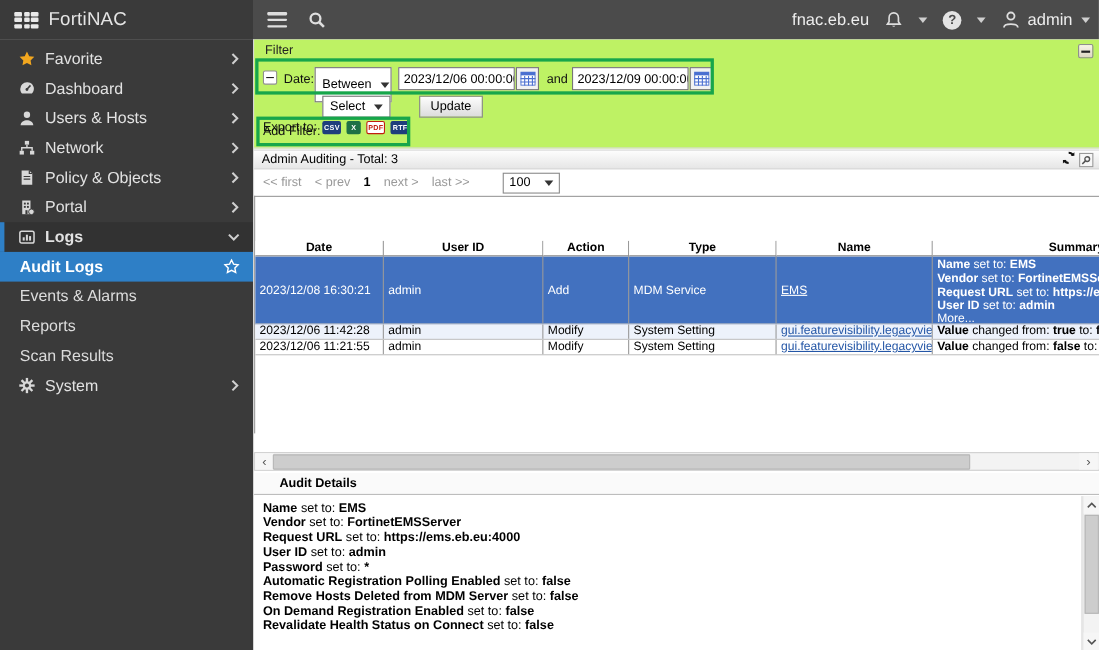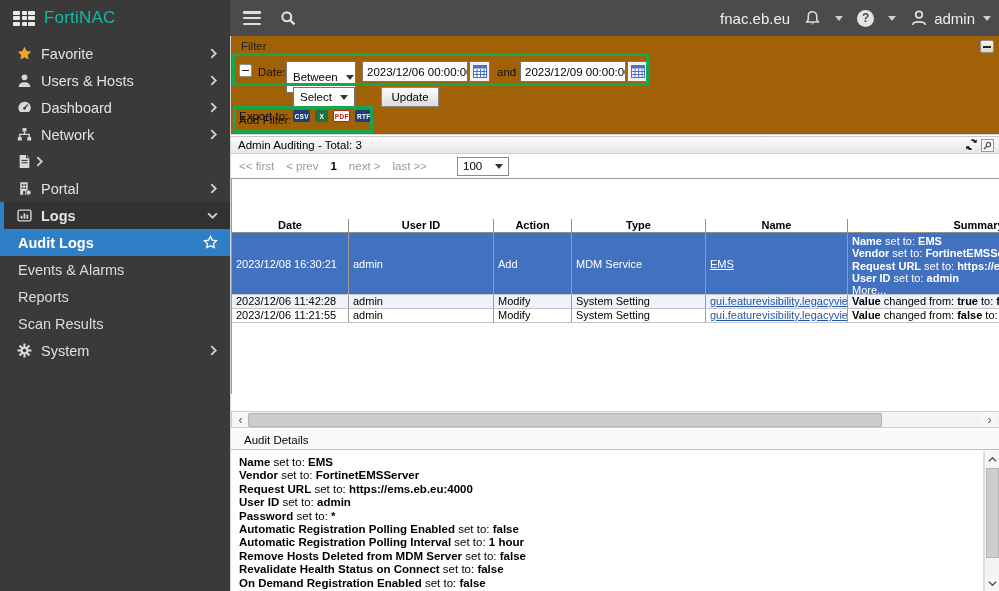--- a/index.html
+++ b/index.html
@@ -4,21 +4,21 @@
 <style>
   * { margin:0; padding:0; box-sizing:border-box; }
   html,body { width:999px; height:591px; overflow:hidden; font-family:"Liberation Sans", sans-serif; background:#fff; }
   #stage { position:relative; width:999px; height:591px; background:#fff; }
 
   
   #topbar { position:absolute; left:0; top:0; width:999px; height:36px; background:#4b4b4b; }
   #brand { position:absolute; left:0; top:0; width:230px; height:36px; background:#3a3a3a; display:flex; align-items:center; gap:9px; padding-left:13px; }
   #brand .logo { display:grid; grid-template-columns:7px 5px 7px; grid-template-rows:4px 4px 4px; gap:1.5px; }
   #brand .logo i { background:#e9e9e9; border-radius:1px; }
-  #brand .name { color:#14b8a6; font-size:17px; letter-spacing:.2px; }
+  #brand .name { color:#e5e5e5; font-size:17px; letter-spacing:.2px; }
   .tb-ico { color:#dedede; display:inline-flex; align-items:center; }
   #hamburger { position:absolute; left:243px; top:11px; width:18px; height:14px; display:flex; flex-direction:column; justify-content:space-between; cursor:pointer; }
   #hamburger i { height:2.5px; background:#dedede; border-radius:1px; }
   #searchbtn { position:absolute; left:280px; top:10px; }
   #topright { position:absolute; right:8px; top:0; height:36px; display:flex; align-items:center; gap:14px; color:#eee; font-size:15px; }
   .caret { width:0; height:0; border-left:4px solid transparent; border-right:4px solid transparent; border-top:5px solid #cfcfcf; display:inline-block; }
   .helpcirc { width:17px; height:17px; border-radius:50%; background:#e4e4e4; color:#4b4b4b; font-weight:bold; font-size:12px; display:flex; align-items:center; justify-content:center; }
 
   
   #sidebar { position:absolute; left:0; top:36px; width:230px; height:555px; background:#3a3a3a; padding-top:4px; }
@@ -28,21 +28,21 @@
   .side-item .chev { color:#cfcfcf; display:flex; }
   .side-item.active { background:#323232; border-left:4px solid #2e7fc6; font-weight:bold; }
   .side-item.active .ico { margin-left:9px; }
   .side-item.sub { padding-left:18px; font-size:14.5px; color:#dcdcdc; }
   .side-item.sub.selected { background:#2e7fc6; color:#ffffff; font-weight:bold; }
 
   
   #content { position:absolute; left:230px; top:36px; width:769px; height:555px; background:#fff; border-left:1px solid #d5d5d5; font-size:11px; color:#000; }
 
   
-  #filter-panel { position:absolute; left:0; top:0; width:769px; height:99px; background:#a16207; border-bottom:1px solid #d9d9d9; }
+  #filter-panel { position:absolute; left:0; top:0; width:769px; height:99px; background:#bef264; border-bottom:1px solid #d9d9d9; }
   #filter-title { position:absolute; left:10px; top:4px; font-size:11.5px; color:#222; }
   .mini-btn { position:absolute; width:14px; height:13px; background:linear-gradient(#f7f4e8,#ddd8c2); border:1px solid #8f8f8f; border-radius:2px; display:flex; align-items:center; justify-content:center; cursor:pointer; }
   .mini-btn i { width:8px; height:2px; background:#222; }
   #filter-collapse { right:6px; top:4px; }
   #date-minus { left:8px; top:28px; width:13px; background:#fff; }
   #date-minus i { width:7px; height:1.5px; }
   .flabel { position:absolute; font-size:11.5px; color:#111; }
   .fselect { position:absolute; height:32px; border:1px solid #767676; background:#fff; font-size:11.5px; display:flex; align-items:center; justify-content:space-between; padding:0 6px; cursor:pointer; }
   .fselect .sc { width:0; height:0; border-left:4px solid transparent; border-right:4px solid transparent; border-top:5px solid #333; margin-left:8px; }
   .finput { position:absolute; height:21px; border:1px solid #767676; background:#fff; font-size:11.5px; padding:0 4px; display:flex; align-items:center; white-space:nowrap; overflow:hidden; }
@@ -71,21 +71,21 @@
   .trow .cell a { color:#2456a6; text-decoration:underline; cursor:pointer; }
   .trow.sel .cell a { color:#fff; }
   .sumline { line-height:12.3px; height:12.3px; overflow:hidden; white-space:nowrap; }
   #hscroll { position:absolute; left:0; top:274px; width:769px; height:17px; background:#f3f3f3; border:1px solid #cfcfcf; display:flex; align-items:center; }
   .sarrow { width:17px; height:15px; display:flex; align-items:center; justify-content:center; color:#555; font-size:12px; cursor:pointer; background:#f6f6f6; }
   #hthumb { position:absolute; left:16px; top:1px; width:634px; height:14px; background:#cdcdcd; border:1px solid #b5b5b5; border-radius:1px; cursor:grab; }
 
   
   #details-panel { position:absolute; left:0; top:394px; width:769px; height:161px; }
   #details-titlebar { position:absolute; left:0; top:0; width:769px; height:20px; background:#fafafa; border-bottom:1px solid #bdbdbd; display:flex; align-items:center; }
-  #details-title { margin-left:13px; font-size:11.5px; }
+  #details-title { margin-left:23px; font-size:11.5px;font-weight:bold; }
   #details-body { position:absolute; left:0; top:21px; width:753px; height:140px; background:#fff; padding:5px 0 0 8px; overflow:hidden; border-right:1px solid #ddd; }
   .dline { font-size:11.5px; line-height:13.4px; white-space:nowrap; }
   #vscroll { position:absolute; right:0; top:21px; width:16px; height:140px; background:#f3f3f3; border-left:1px solid #ddd; }
   #vscroll .sarrow { width:15px; height:16px; font-size:10px; }
   #vthumb { position:absolute; left:1px; top:17px; width:13px; height:90px; background:#cdcdcd; border:1px solid #b5b5b5; cursor:grab; }
   #vscroll .down { position:absolute; bottom:0; }
 
   b { font-weight:bold; }
 </style>
 </head>
@@ -151,40 +151,40 @@
         <span class="lbl">Favorite</span>
         <span class="chev">
           <svg width="9" height="11" viewBox="0 0 8 10">
             <polyline points="2,1 6,5 2,9" fill="none" stroke="#cfcfcf" stroke-width="1.7"></polyline>
           </svg>
         </span>
       </div>
       <div class="side-item">
         <span class="ico">
           <svg width="15" height="15" viewBox="0 0 14 14">
-            <circle cx="7" cy="4" r="2.7" fill="#d8d8d8"></circle>
-            <path d="M1.6 13c0-3.1 3-4.4 5.4-4.4s5.4 1.3 5.4 4.4z" fill="#d8d8d8"></path>
-          </svg>
-        </span>
-        <span class="lbl">Users &amp; Hosts</span>
-        <span class="chev">
-          <svg width="9" height="11" viewBox="0 0 8 10">
-            <polyline points="2,1 6,5 2,9" fill="none" stroke="#cfcfcf" stroke-width="1.7"></polyline>
-          </svg>
-        </span>
-      </div>
-      <div class="side-item">
-        <span class="ico">
-          <svg width="15" height="15" viewBox="0 0 14 14">
             <path d="M7 1.6A5.7 5.7 0 0 0 1.3 7.3c0 1.5.6 2.9 1.5 3.9h8.4a5.7 5.7 0 0 0-1.6-9.2A5.6 5.6 0 0 0 7 1.6z" fill="#d8d8d8"></path>
             <line x1="7" y1="7.6" x2="10" y2="4.3" stroke="#3a3a3a" stroke-width="1.3"></line>
             <circle cx="7" cy="7.8" r="1.2" fill="#3a3a3a"></circle>
           </svg>
         </span>
         <span class="lbl">Dashboard</span>
+        <span class="chev">
+          <svg width="9" height="11" viewBox="0 0 8 10">
+            <polyline points="2,1 6,5 2,9" fill="none" stroke="#cfcfcf" stroke-width="1.7"></polyline>
+          </svg>
+        </span>
+      </div>
+      <div class="side-item">
+        <span class="ico">
+          <svg width="15" height="15" viewBox="0 0 14 14">
+            <circle cx="7" cy="4" r="2.7" fill="#d8d8d8"></circle>
+            <path d="M1.6 13c0-3.1 3-4.4 5.4-4.4s5.4 1.3 5.4 4.4z" fill="#d8d8d8"></path>
+          </svg>
+        </span>
+        <span class="lbl">Users &amp; Hosts</span>
         <span class="chev">
           <svg width="9" height="11" viewBox="0 0 8 10">
             <polyline points="2,1 6,5 2,9" fill="none" stroke="#cfcfcf" stroke-width="1.7"></polyline>
           </svg>
         </span>
       </div>
       <div class="side-item">
         <span class="ico">
           <svg width="15" height="15" viewBox="0 0 14 14">
             <rect x="5.2" y="1" width="3.6" height="3.2" fill="#d8d8d8"></rect>
@@ -202,20 +202,21 @@
       </div>
       <div class="side-item">
         <span class="ico">
           <svg width="15" height="15" viewBox="0 0 14 14">
             <path d="M2.5 1h6.5l2.5 2.5V13h-9z" fill="#d8d8d8"></path>
             <path d="M9 1v2.5h2.5" fill="none" stroke="#3a3a3a" stroke-width="1"></path>
             <line x1="4.2" y1="6" x2="9.8" y2="6" stroke="#3a3a3a" stroke-width="1"></line>
             <line x1="4.2" y1="8.2" x2="9.8" y2="8.2" stroke="#3a3a3a" stroke-width="1"></line>
           </svg>
         </span>
+        <span class="lbl">Policy &amp; Objects</span>
         <span class="chev">
           <svg width="9" height="11" viewBox="0 0 8 10">
             <polyline points="2,1 6,5 2,9" fill="none" stroke="#cfcfcf" stroke-width="1.7"></polyline>
           </svg>
         </span>
       </div>
       <div class="side-item">
         <span class="ico">
           <svg width="15" height="15" viewBox="0 0 14 14">
             <rect x="3" y="1.2" width="7" height="11.6" fill="#d8d8d8"></rect>
@@ -446,24 +447,23 @@
       <div id="details-titlebar">
         <span id="details-title">Audit Details</span>
       </div>
       <div id="details-body">
           <div class="dline"><b>Name</b><span> set to: </span><b>EMS</b></div>
           <div class="dline"><b>Vendor</b><span> set to: </span><b>FortinetEMSServer</b></div>
           <div class="dline"><b>Request URL</b><span> set to: </span><b>https://ems.eb.eu:4000</b></div>
           <div class="dline"><b>User ID</b><span> set to: </span><b>admin</b></div>
           <div class="dline"><b>Password</b><span> set to: </span><b>*</b></div>
           <div class="dline"><b>Automatic Registration Polling Enabled</b><span> set to: </span><b>false</b></div>
-          <div class="dline"><b>Automatic Registration Polling Interval</b><span> set to: </span><b>1 hour</b></div>
           <div class="dline"><b>Remove Hosts Deleted from MDM Server</b><span> set to: </span><b>false</b></div>
+          <div class="dline"><b>On Demand Registration Enabled</b><span> set to: </span><b>false</b></div>
           <div class="dline"><b>Revalidate Health Status on Connect</b><span> set to: </span><b>false</b></div>
-          <div class="dline"><b>On Demand Registration Enabled</b><span> set to: </span><b>false</b></div>
         </div>
       <div id="vscroll">
         <span class="sarrow">
           <svg width="9" height="7" viewBox="0 0 10 7">
               <polyline points="1,5.5 5,1.5 9,5.5" fill="none" stroke="#555" stroke-width="1.6"></polyline>
             </svg>
         </span>
         <div id="vthumb"></div>
         <span class="sarrow down">
           <svg width="9" height="7" viewBox="0 0 10 7">

